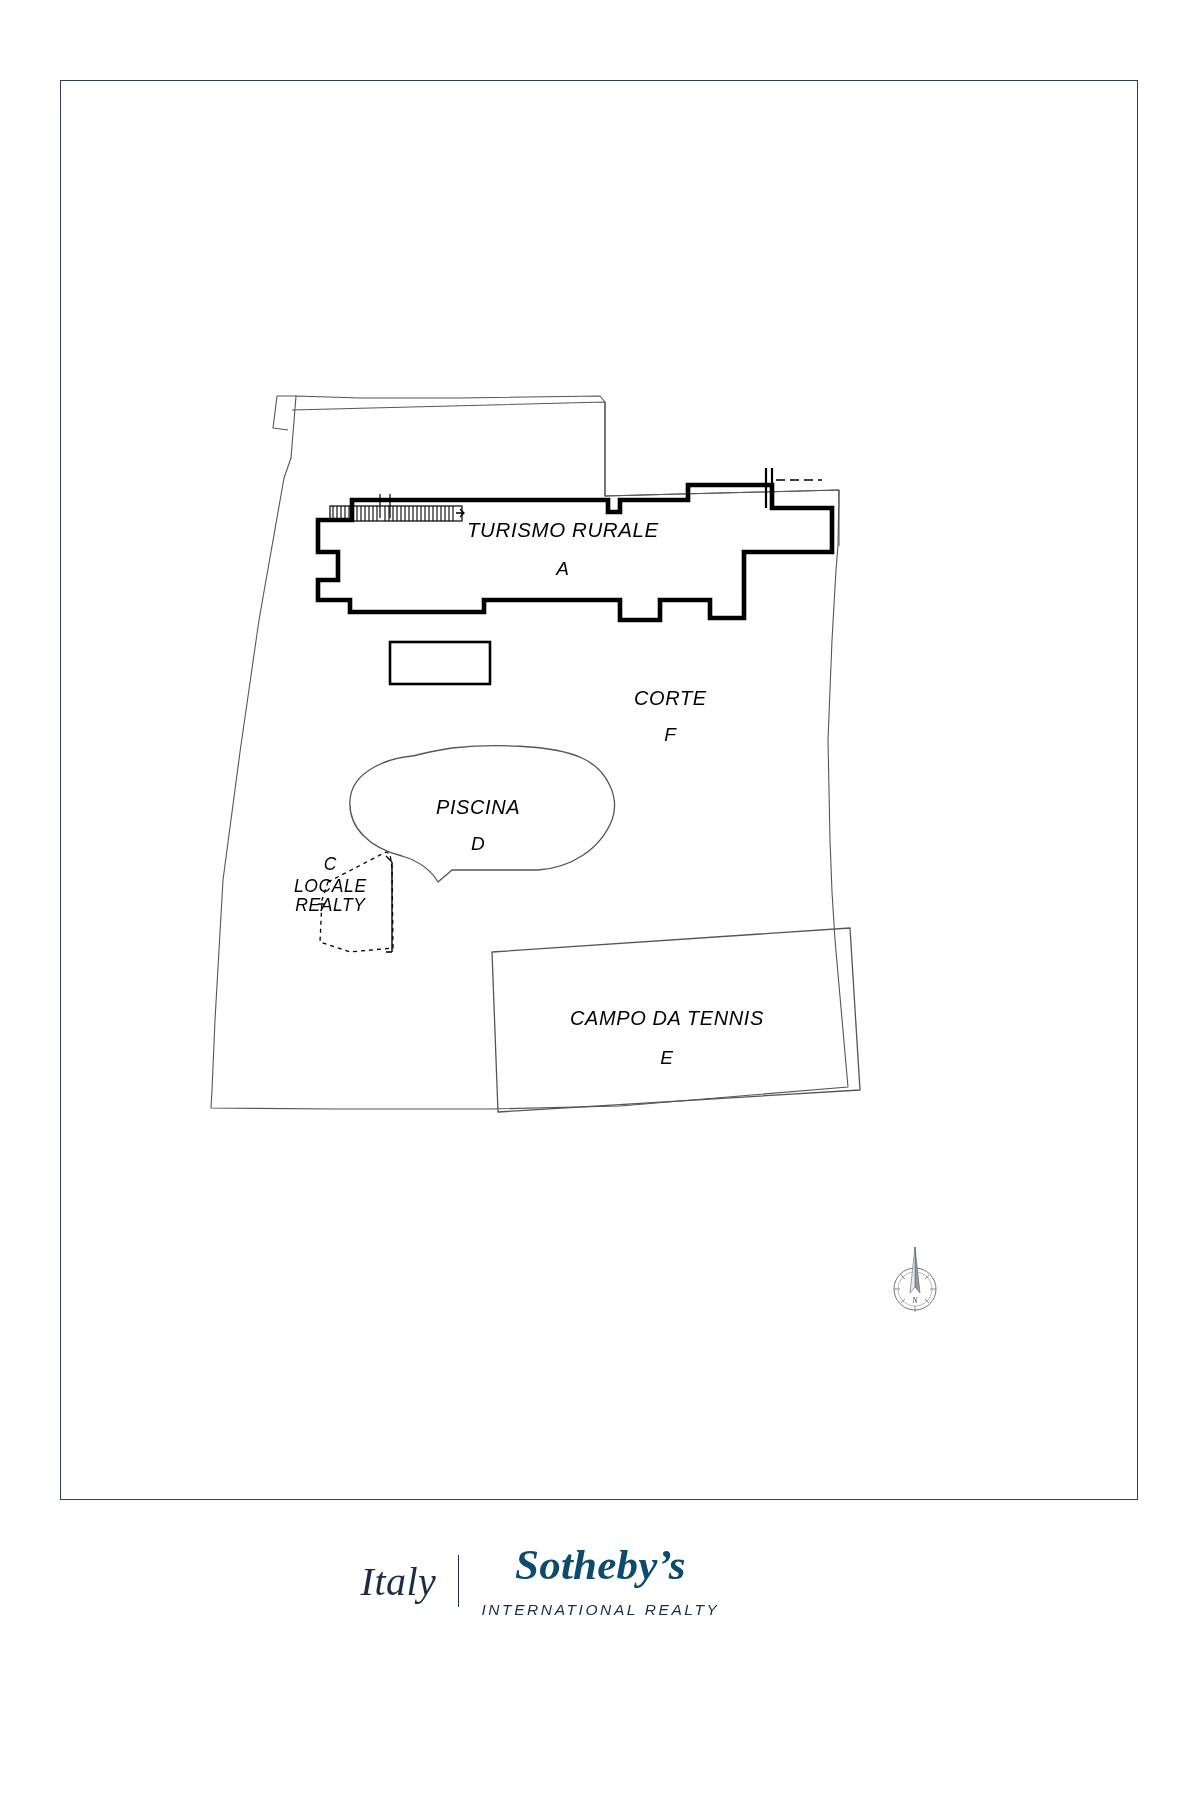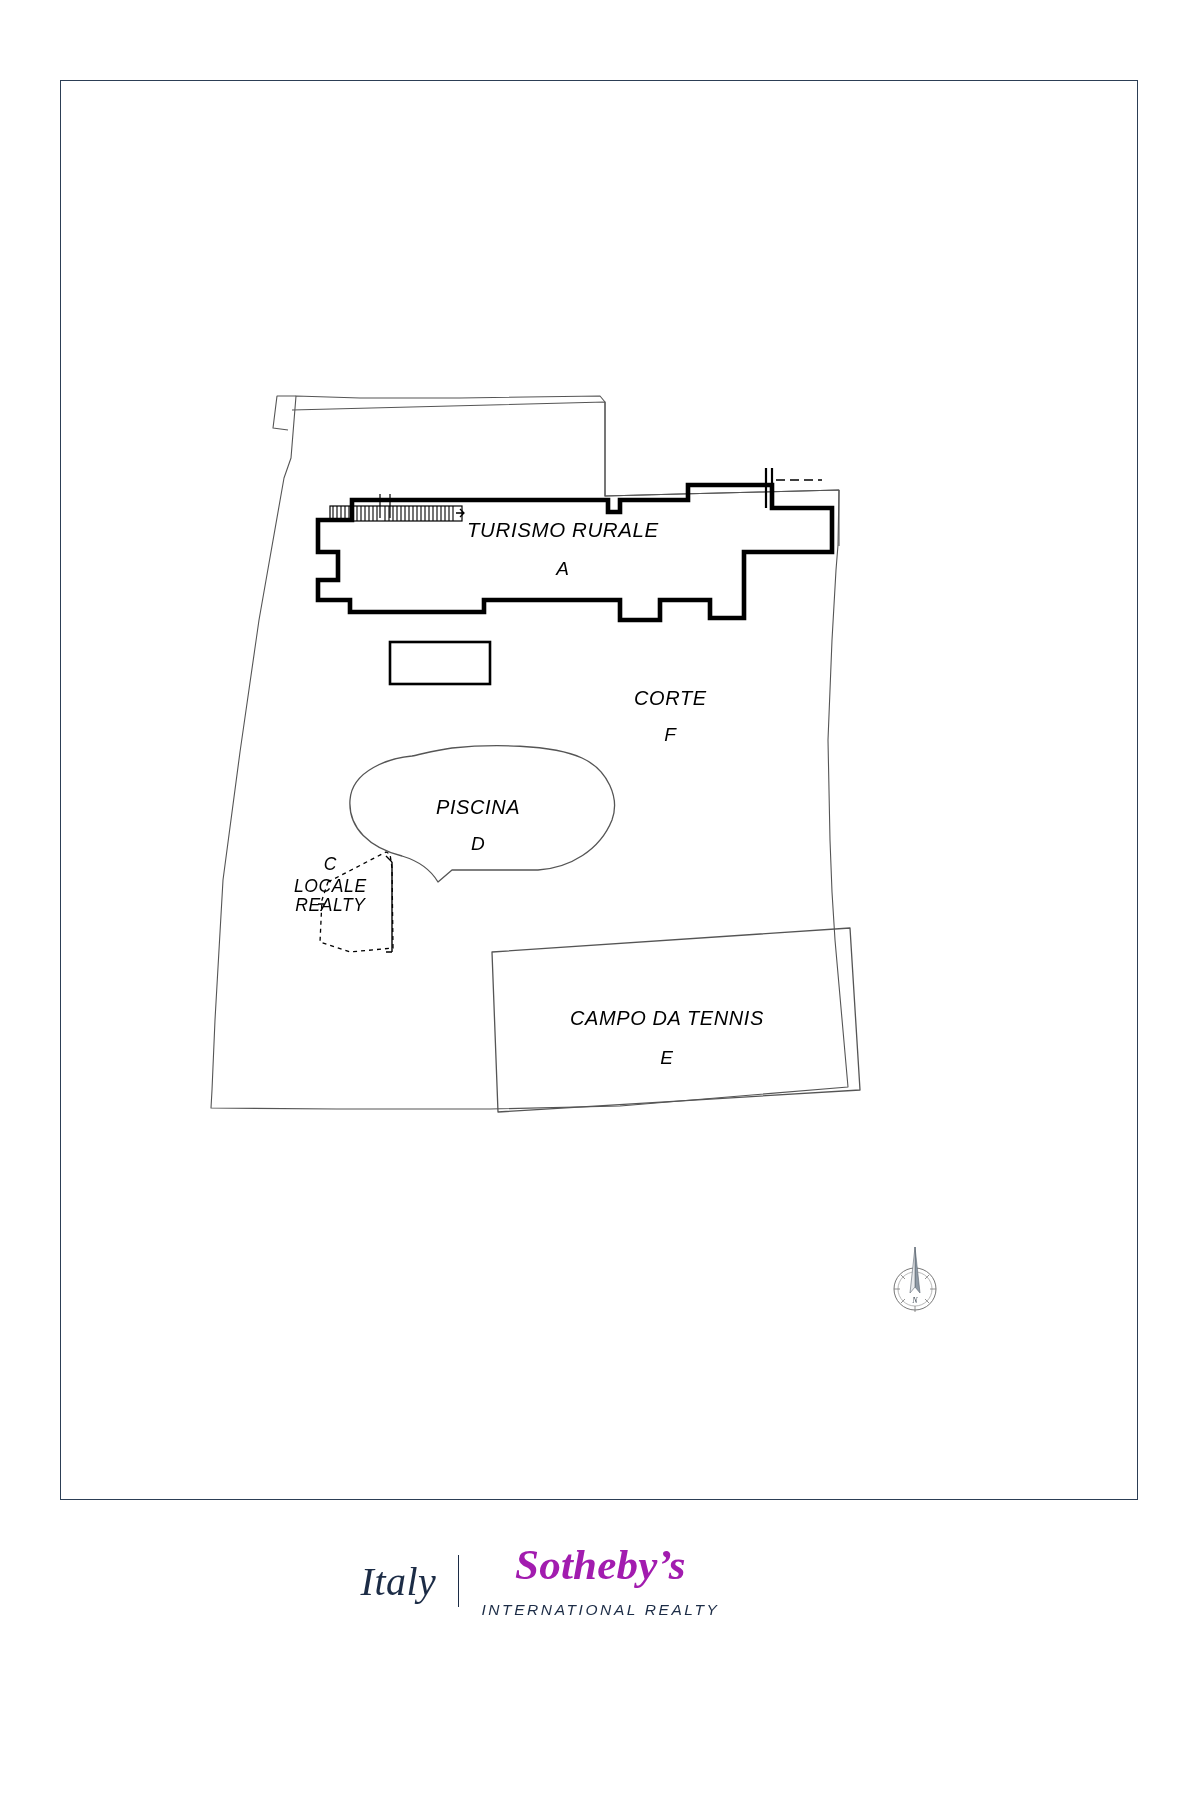--- a/index.html
+++ b/index.html
@@ -36,21 +36,21 @@
 
   
   #footer{position:absolute;left:0;top:1516px;width:1080px;height:130px;
           display:flex;align-items:center;justify-content:center;}
   #logo{display:flex;align-items:center;gap:0px;}
   #logo-italy{font-family:"Liberation Serif",serif;font-size:40px;
               color:#1c2c46;letter-spacing:.5px;padding-right:22px;}
   #logo-divider{width:1px;height:52px;background:#1c2c46;margin-right:22px;}
   #logo-right{display:flex;flex-direction:column;align-items:center;}
   #logo-sothebys{font-family:"Liberation Serif",serif;font-size:43px;
-                 font-weight:700;color:#a21caf;line-height:1;letter-spacing:.2px;}
+                 font-weight:700;color:#0c4a6e;line-height:1;letter-spacing:.2px;}
   #logo-intl{font-family:"Liberation Sans",sans-serif;font-size:15.5px;
              color:#1c2c46;letter-spacing:2.6px;margin-top:15px;}
 </style>
 </head>
 <body>
 
 <div id="page">
 
   <div id="frame"></div>
 

